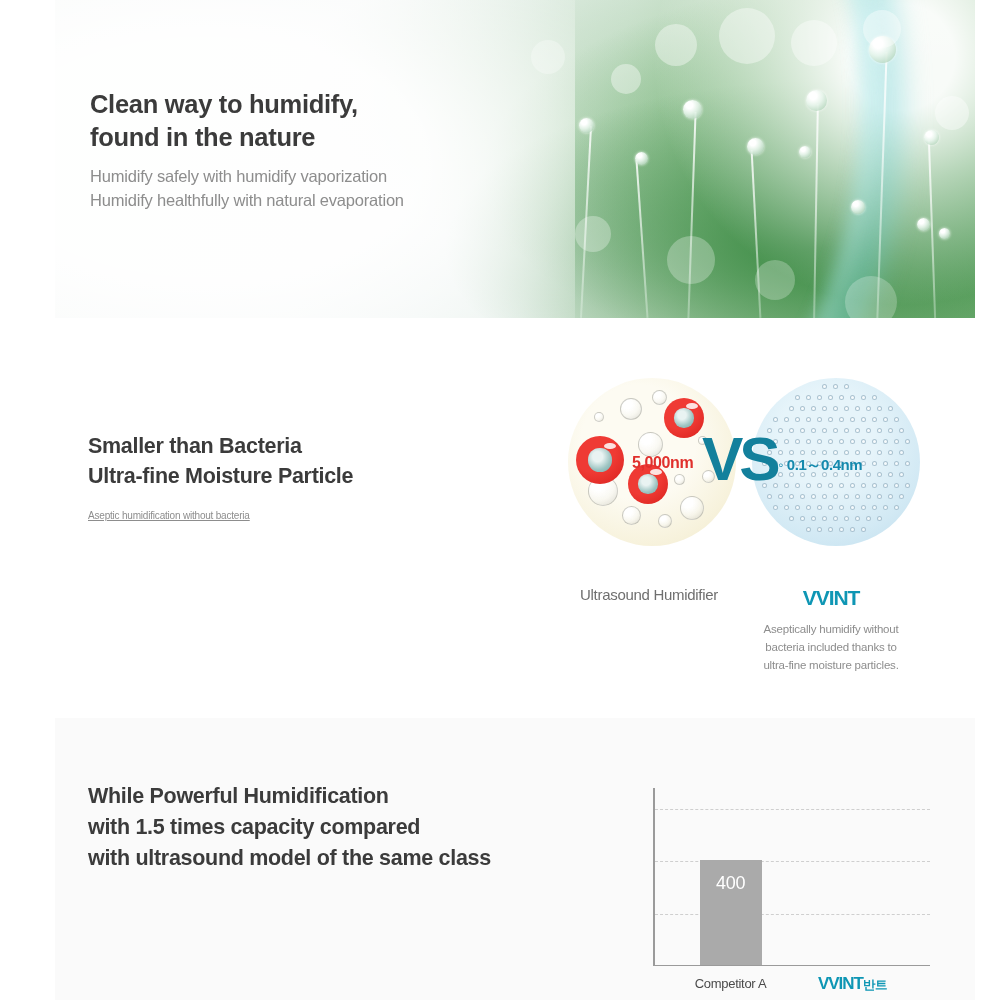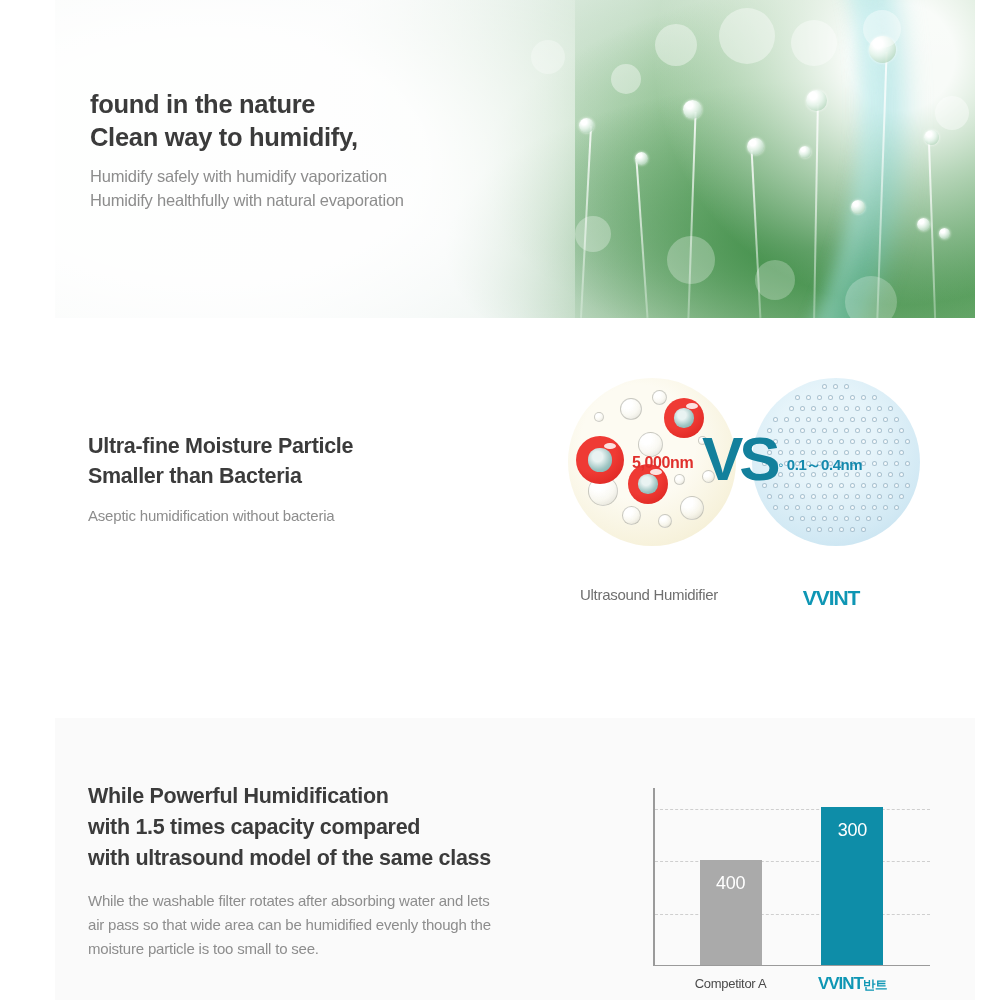--- a/index.html
+++ b/index.html
@@ -58,22 +58,22 @@
            background: linear-gradient(to bottom, rgba(255,255,255,.85), rgba(235,248,238,.35)); }
 
   
   .sec2 { position: absolute; left: 0; top: 318px; width: 1000px; height: 400px; }
   .sec2-text { position: absolute; left: 88px; top: 113px; }
   .h2 {
     font-size: 21.5px; font-weight: bold; color: #3b3b3b;
     line-height: 30px; letter-spacing: -.3px;
   }
   .body2 {
-    margin-top: 13px; font-size: 15px; color: #8d8d8d;
-    line-height: 24px; letter-spacing: -.2px;
+    margin-top: 13px; font-size: 10px; color: #8d8d8d;
+    line-height: 24px; letter-spacing: -.2px; text-decoration: underline;
   }
 
   .vs-wrap { position: absolute; left: 560px; top: 60px; width: 360px; height: 330px; }
 
   .circle-left {
     position: absolute; left: 8px; top: 0; width: 168px; height: 168px;
     border-radius: 50%;
     background: radial-gradient(circle at 42% 38%, #fdfbf2 0 40%, #f7f2dc 72%, #efe7c6 100%);
     overflow: hidden;
   }
@@ -220,35 +220,35 @@
       <div class="bokeh" style="left:612px;top:236px;width:48px;height:48px;background:rgba(255,255,255,.28);"></div>
       <div class="bokeh" style="left:700px;top:260px;width:40px;height:40px;background:rgba(255,255,255,.26);"></div>
       <div class="bokeh" style="left:790px;top:276px;width:52px;height:52px;background:rgba(255,255,255,.24);"></div>
       <div class="bokeh" style="left:520px;top:216px;width:36px;height:36px;background:rgba(255,255,255,.3);"></div>
     </div>
 
     <div class="hero-haze"></div>
 
     <div class="hero-text">
       <div class="hero-h1">
+        <div>Clean way to humidify,</div>
         <div>found in the nature</div>
-        <div>Clean way to humidify,</div>
       </div>
       <div class="hero-sub">
         <div>Humidify safely with humidify vaporization</div>
         <div>Humidify healthfully with natural evaporation</div>
       </div>
     </div>
   </div>
 
   <div class="sec2">
     <div class="sec2-text">
       <div class="h2">
+        <div>Smaller than Bacteria</div>
         <div>Ultra-fine Moisture Particle</div>
-        <div>Smaller than Bacteria</div>
       </div>
       <div class="body2">
         <div>Aseptic humidification without bacteria</div>
       </div>
     </div>
 
     <div class="vs-wrap">
 
       <div class="circle-left">
         <div class="bubble" style="left:52px;top:20px;width:22px;height:22px;"></div>
@@ -439,56 +439,53 @@
       <div class="label-5000">5,000nm</div>
       <div class="label-nm">◦ 0.1～0.4nm</div>
       <div class="vs-mark">VS</div>
 
       <div class="cap-row">
         <div class="cap-col l">
           <div class="cap-title">Ultrasound Humidifier</div>
         </div>
         <div class="cap-col r">
           <div class="cap-logo">VVINT</div>
+          <div class="cap-body">
+            <div>Aseptically humidify without</div>
+            <div>bacteria included thanks to</div>
+            <div>ultra-fine moisture particles.</div>
+          </div>
         </div>
       </div>
     </div>
   </div>
 
   <div class="sec3">
     <div class="sec3-text">
       <div class="h3">
         <div>While Powerful Humidification</div>
         <div>with 1.5 times capacity compared</div>
         <div>with ultrasound model of the same class</div>
-      </div>
-      <div class="body3">
-        <div>While the washable filter rotates after absorbing water and lets</div>
-        <div>air pass so that wide area can be humidified evenly though the</div>
-        <div>moisture particle is too small to see.</div>
       </div>
     </div>
 
     <div class="chart">
 
       <div class="plot" id="plot">
         <div class="axis-y"></div>
         <div class="axis-x"></div>
         <div id="grid-layer">
             <div class="gridline" style="top: 125.647px;"></div>
             <div class="gridline" style="top: 73.2941px;"></div>
             <div class="gridline" style="top: 20.9412px;"></div>
           </div>
 
         <div class="bar competitor" id="bar-0" style="height: 104.706px; width: 62px; left: 46.56px;">
           <span class="val" id="val-0">400</span>
         </div>
-        <div class="bar vvint" id="bar-1" style="height: 157.059px; width: 62px; left: 168.44px;">
-          <span class="val" id="val-1">300</span>
-        </div>
 
         <div class="xtick" id="tick-0" style="left: 7.56px; width: 140px;">
           <span class="t" id="tick-0-label">Competitor A</span>
         </div>
         <div class="xtick" id="tick-1" style="left: 129.44px; width: 140px;">
           <span class="t brand"><span id="tick-1-label">VVINT</span><span class="kr" id="tick-1-kr">반트</span></span>
         </div>
       </div>
     </div>
   </div>

